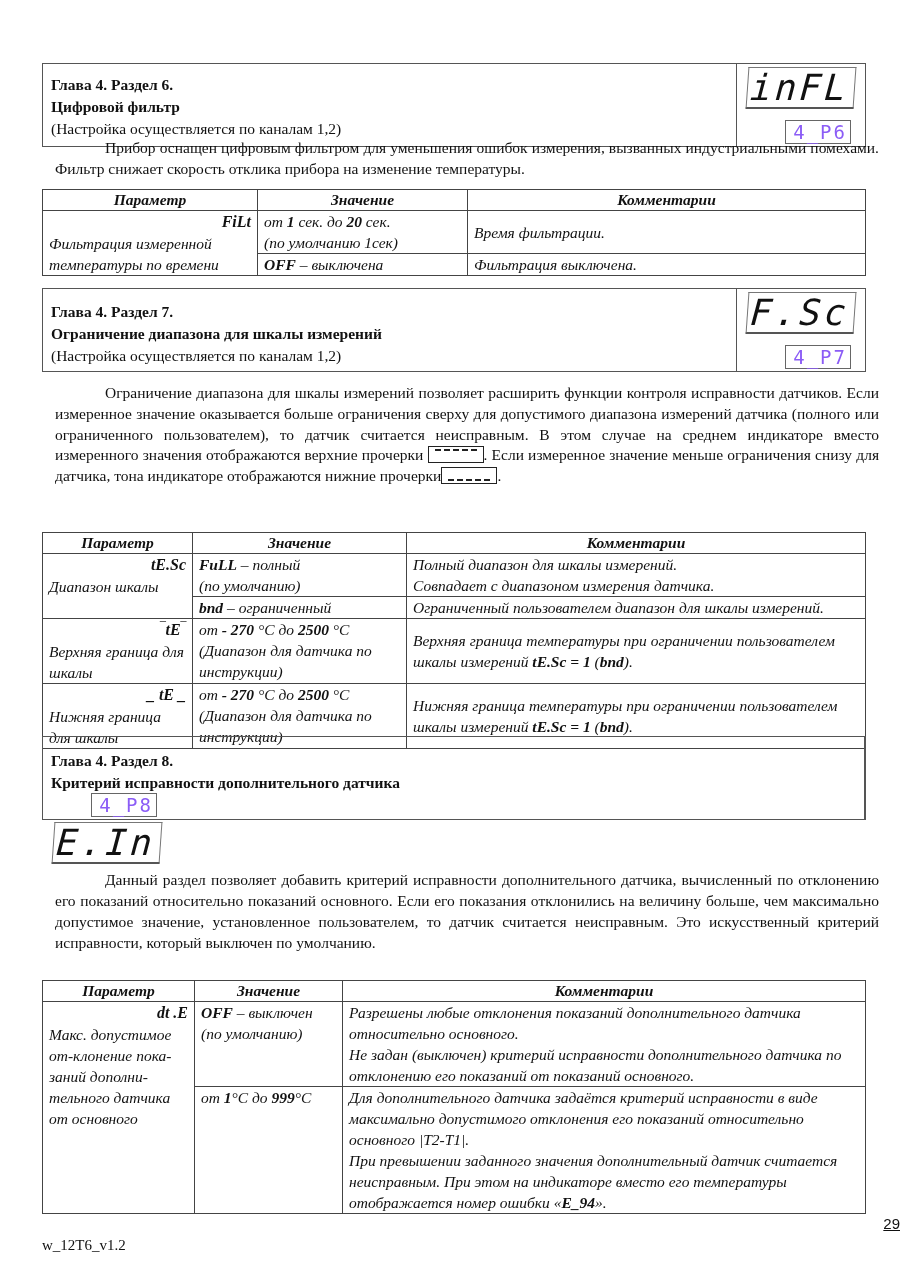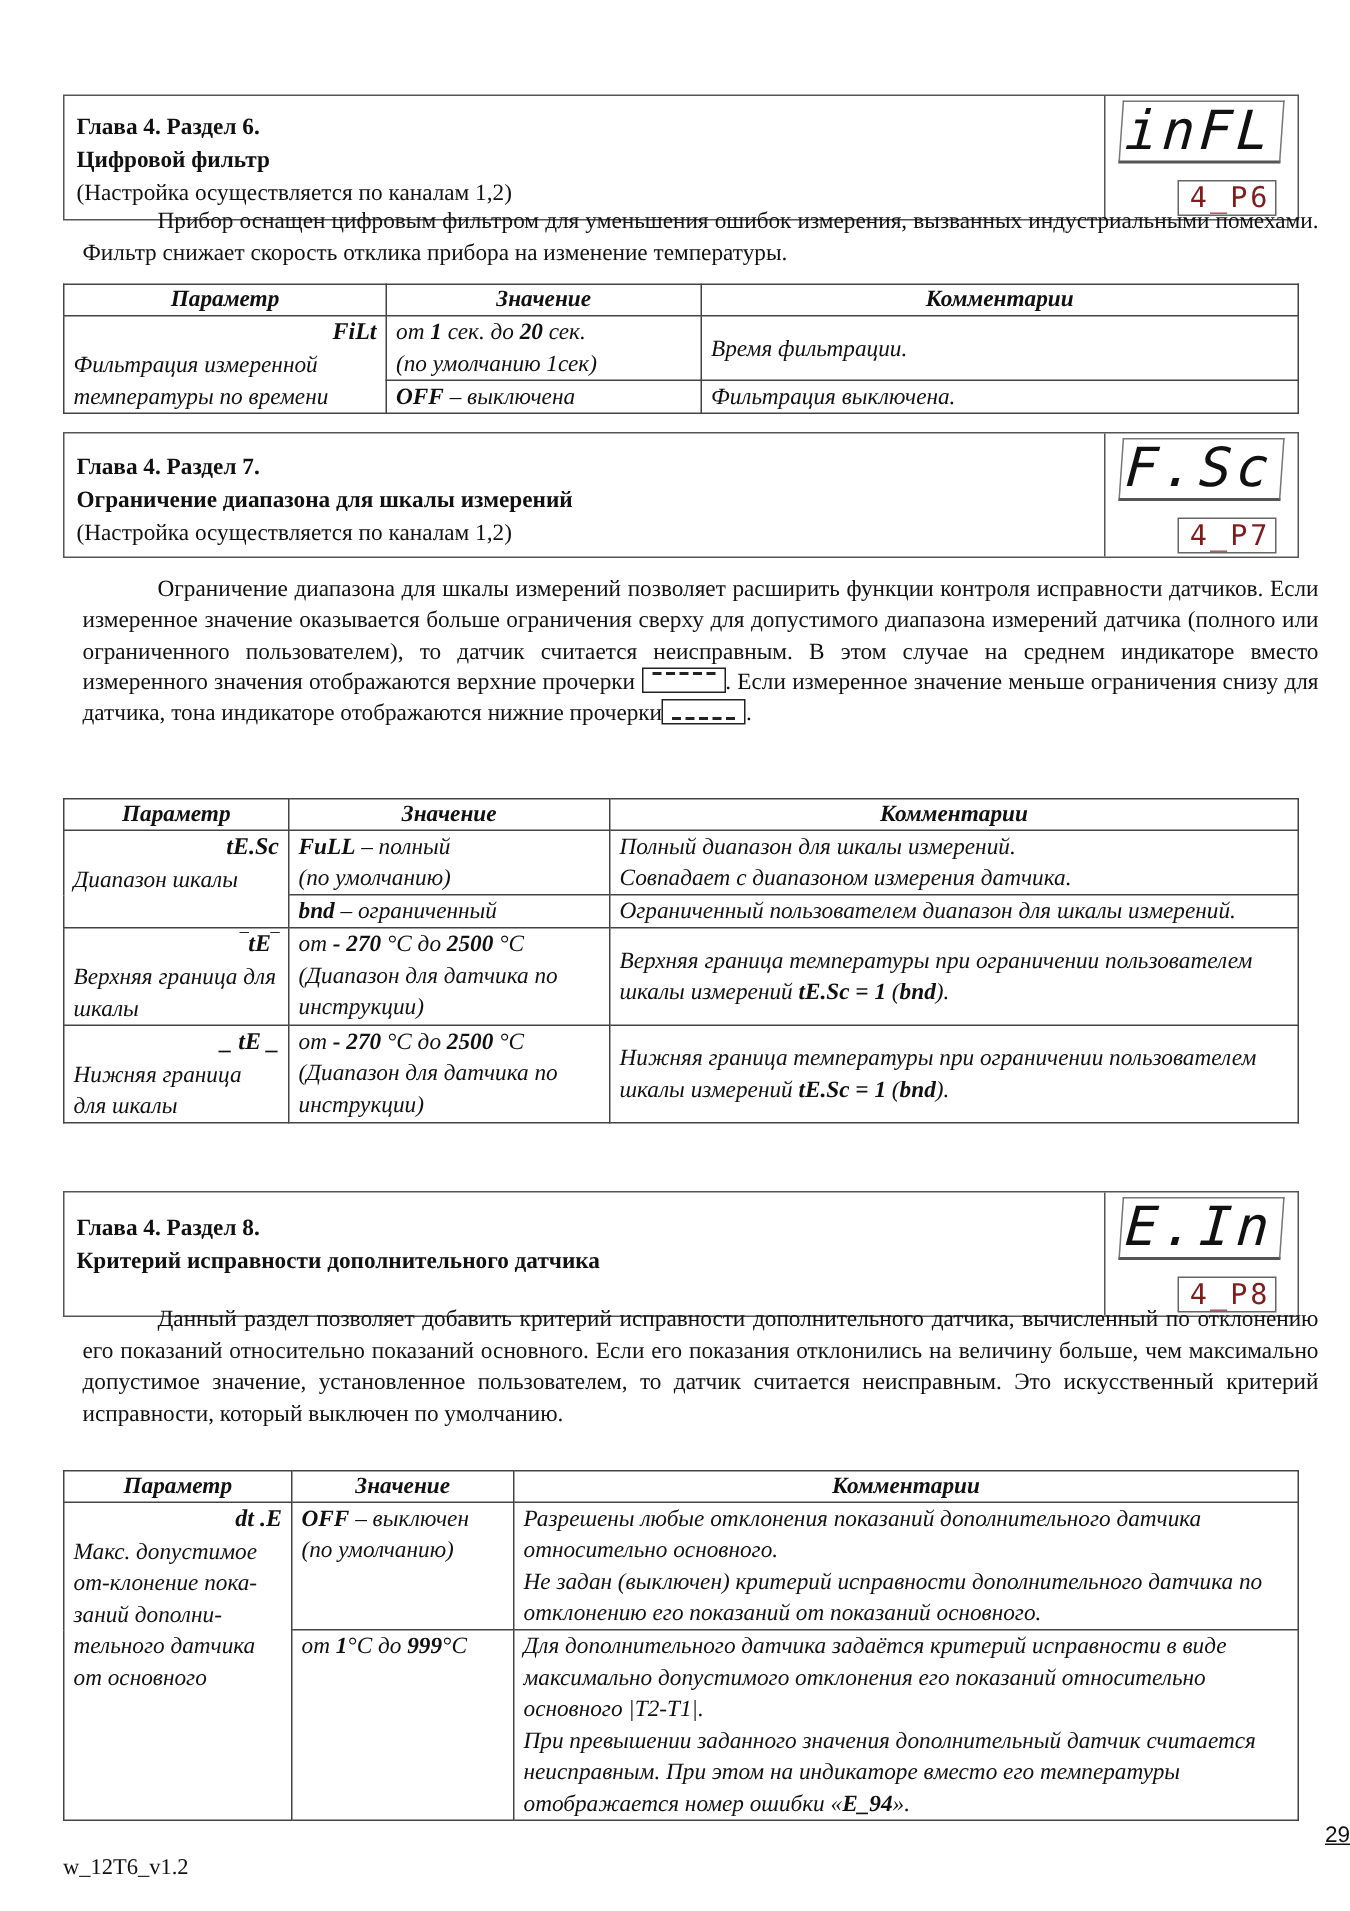--- a/index.html
+++ b/index.html
@@ -6,21 +6,21 @@
   body { width: 900px; height: 1274px; position: relative; font-family: "Liberation Serif", serif; color: #111; font-size: 15.5px; line-height: 1.33; }
   b { font-weight: bold; }
 
   
   .sec { position: absolute; left: 42px; width: 824px; border: 1.5px solid #555; box-sizing: border-box; display: flex; }
   .sec .txt { flex: 1; padding: 10px 8px 0 8px; border-right: 1.5px solid #555; line-height: 1.42; }
   .sec .txt .l1, .sec .txt .l2 { font-weight: bold; }
   .sec .ind { width: 128px; position: relative; }
   .lcd-main { position: absolute; left: 10px; top: 3px; width: 108px; height: 42px; border: 1.5px solid #777; box-sizing: border-box; font-family: "DejaVu Sans Mono", monospace; font-size: 36px; line-height: 40px; text-align: right; padding-right: 5px; letter-spacing: 3px; font-style: italic; color: #111; transform: skewX(-4deg); }
   .lcd-main.line { border-bottom: 2px solid #555; }
-  .lcd-sub { position: absolute; right: 14px; bottom: 2px; width: 66px; height: 24px; border: 1.5px solid #666; box-sizing: border-box; font-family: "DejaVu Sans Mono", monospace; font-size: 19px; line-height: 22px; text-align: right; padding-right: 3px; letter-spacing: 2px; color: #7f1d1d; }
+  .lcd-sub { position: absolute; right: 14px; bottom: 2px; width: 66px; height: 24px; border: 1.5px solid #666; box-sizing: border-box; font-family: "DejaVu Sans Mono", monospace; font-size: 19px; line-height: 22px; text-align: right; padding-right: 3px; letter-spacing: 2px; color: #8b5cf6; }
 
   .para { position: absolute; left: 55px; width: 824px; text-align: justify; text-align-last: left; line-height: 21px; }
   .para .indent { display: inline-block; width: 50px; }
 
   table.t { position: absolute; left: 42px; width: 824px; border-collapse: collapse; font-family: "Liberation Serif", serif; font-size: 15.5px; line-height: 21px; }
   table.t th, table.t td { border: 1.3px solid #444; padding: 0 6px; vertical-align: top; text-align: left; font-style: italic; }
   table.t th { font-weight: bold; text-align: center; height: 20px; line-height: 19px; }
   .pname { display: block; text-align: right; font-weight: bold; font-size: 16px; line-height: 22px; }
   .mid { vertical-align: middle !important; }
 
@@ -129,21 +129,21 @@
     <td>
       <span class="pname">_ tE _</span>
       <span>Нижняя граница для шкалы</span>
     </td>
     <td><span>от </span><b>- 270</b><span> °С до </span><b>2500</b><span> °С</span><br><span>(Диапазон для датчика по инструкции)</span></td>
     <td class="mid"><span>Нижняя граница температуры при ограничении пользователем шкалы измерений </span><b>tE.Sc = 1</b><span> (</span><b>bnd</b><span>).</span></td>
   </tr>
 </tbody>
   </table>
 
-<div class="sec" style="top:794px;height:84px;">
+<div class="sec" style="top:736px;height:84px;flex-direction:column;">
   <div class="txt" style="padding-top:13px;">
     <div class="l1">Глава 4. Раздел 8.</div>
     <div class="l2">Критерий исправности дополнительного датчика</div>
   </div>
   <div class="ind">
     <div class="lcd-main line">E.In</div>
     <div class="lcd-sub">4_P8</div>
   </div>
 </div>
 

